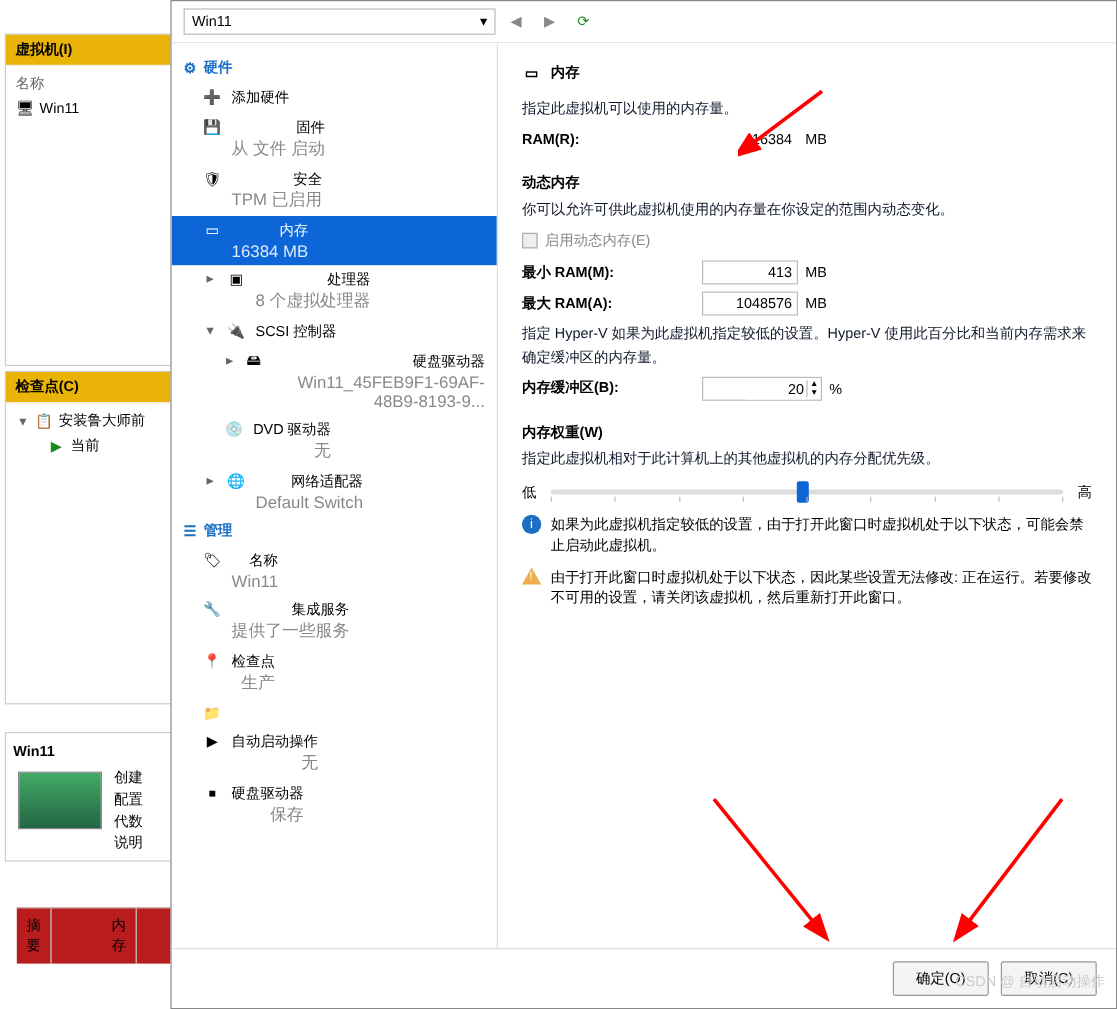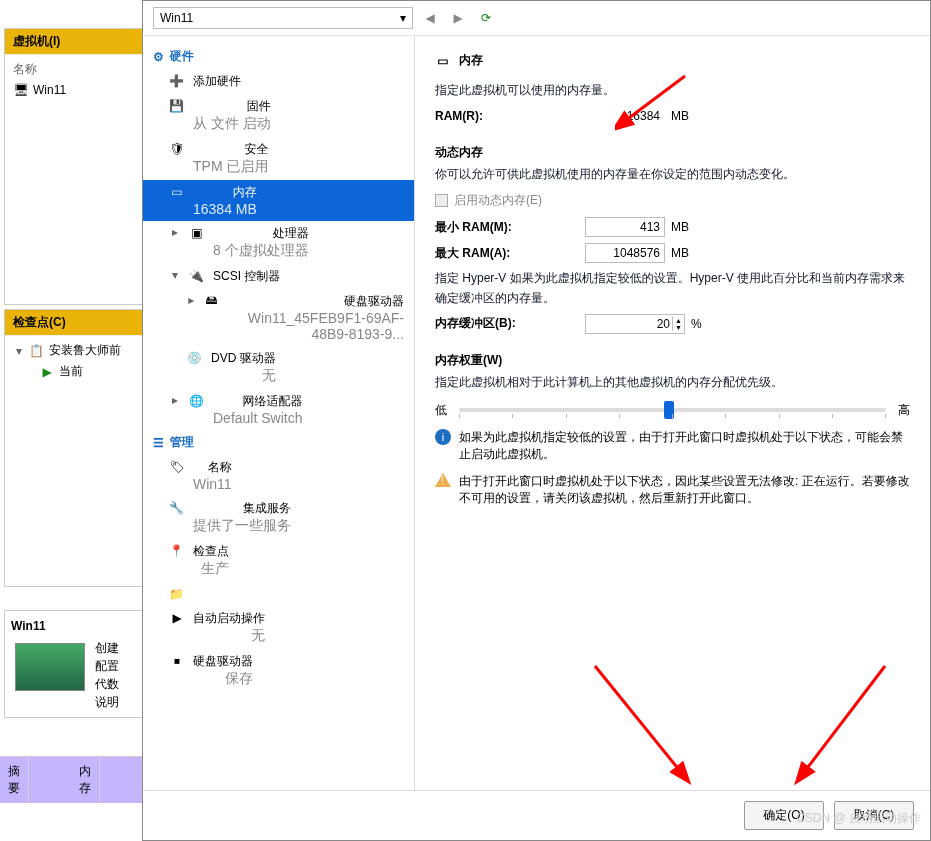--- a/index.html
+++ b/index.html
@@ -4,21 +4,21 @@
 <style>
 * { box-sizing: border-box; font-family: "Microsoft YaHei", "Segoe UI", sans-serif; font-size: 12px; }
 body { margin: 0; background: #f0f0f0; width: 931px; height: 841px; position: relative; overflow: hidden; }
 
 
 .bg-panel { position: absolute; left: 0; top: 0; width: 150px; height: 841px; background: #fff; border-right: 1px solid #ccc; }
 .bg-section { border: 1px solid #ccc; margin: 4px; }
 .bg-section-hdr { padding: 4px 8px; font-weight: bold; background: #eab308; border-bottom: 1px solid #eee; }
 .bg-section-body { padding: 4px 8px; }
 .bg-row { display: flex; align-items: center; gap: 4px; padding: 2px 0; }
-.bg-tabs { display: flex; border-top: 1px solid #ccc; position: absolute; bottom: 38px; left: 0; width: 150px; background:#c4b5fd;gap:42px;}
+.bg-tabs { display: flex; border-top: 1px solid #ccc; position: absolute; bottom: 38px; left: 14px; width: 150px; background:#b91c1c;gap:42px;}
 .bg-tab { padding: 6px 8px; border-right: 1px solid #ccc; }
 .thumb { width: 70px; height: 48px; background: linear-gradient(#4a6,#264); margin: 4px; display: inline-block; border:1px solid #888;}
 .win11-sec { position:absolute; top:610px; left:4px; right:4px; border:1px solid #ccc; padding:6px;}
 .win11-hdr{font-weight:bold; padding:2px 0 6px;}
 .win11-body{display:flex;gap:6px;}
 .win11-txt{line-height:1.5;}
 
 
 .dialog { position: absolute; left: 142px; top: 0; right: 0; bottom: 0; background: #fff; border: 1px solid #888; display: flex; flex-direction: column; }
 .dlg-top { display: flex; align-items: center; gap: 6px; padding: 6px 10px; border-bottom: 1px solid #e5e5e5; }

